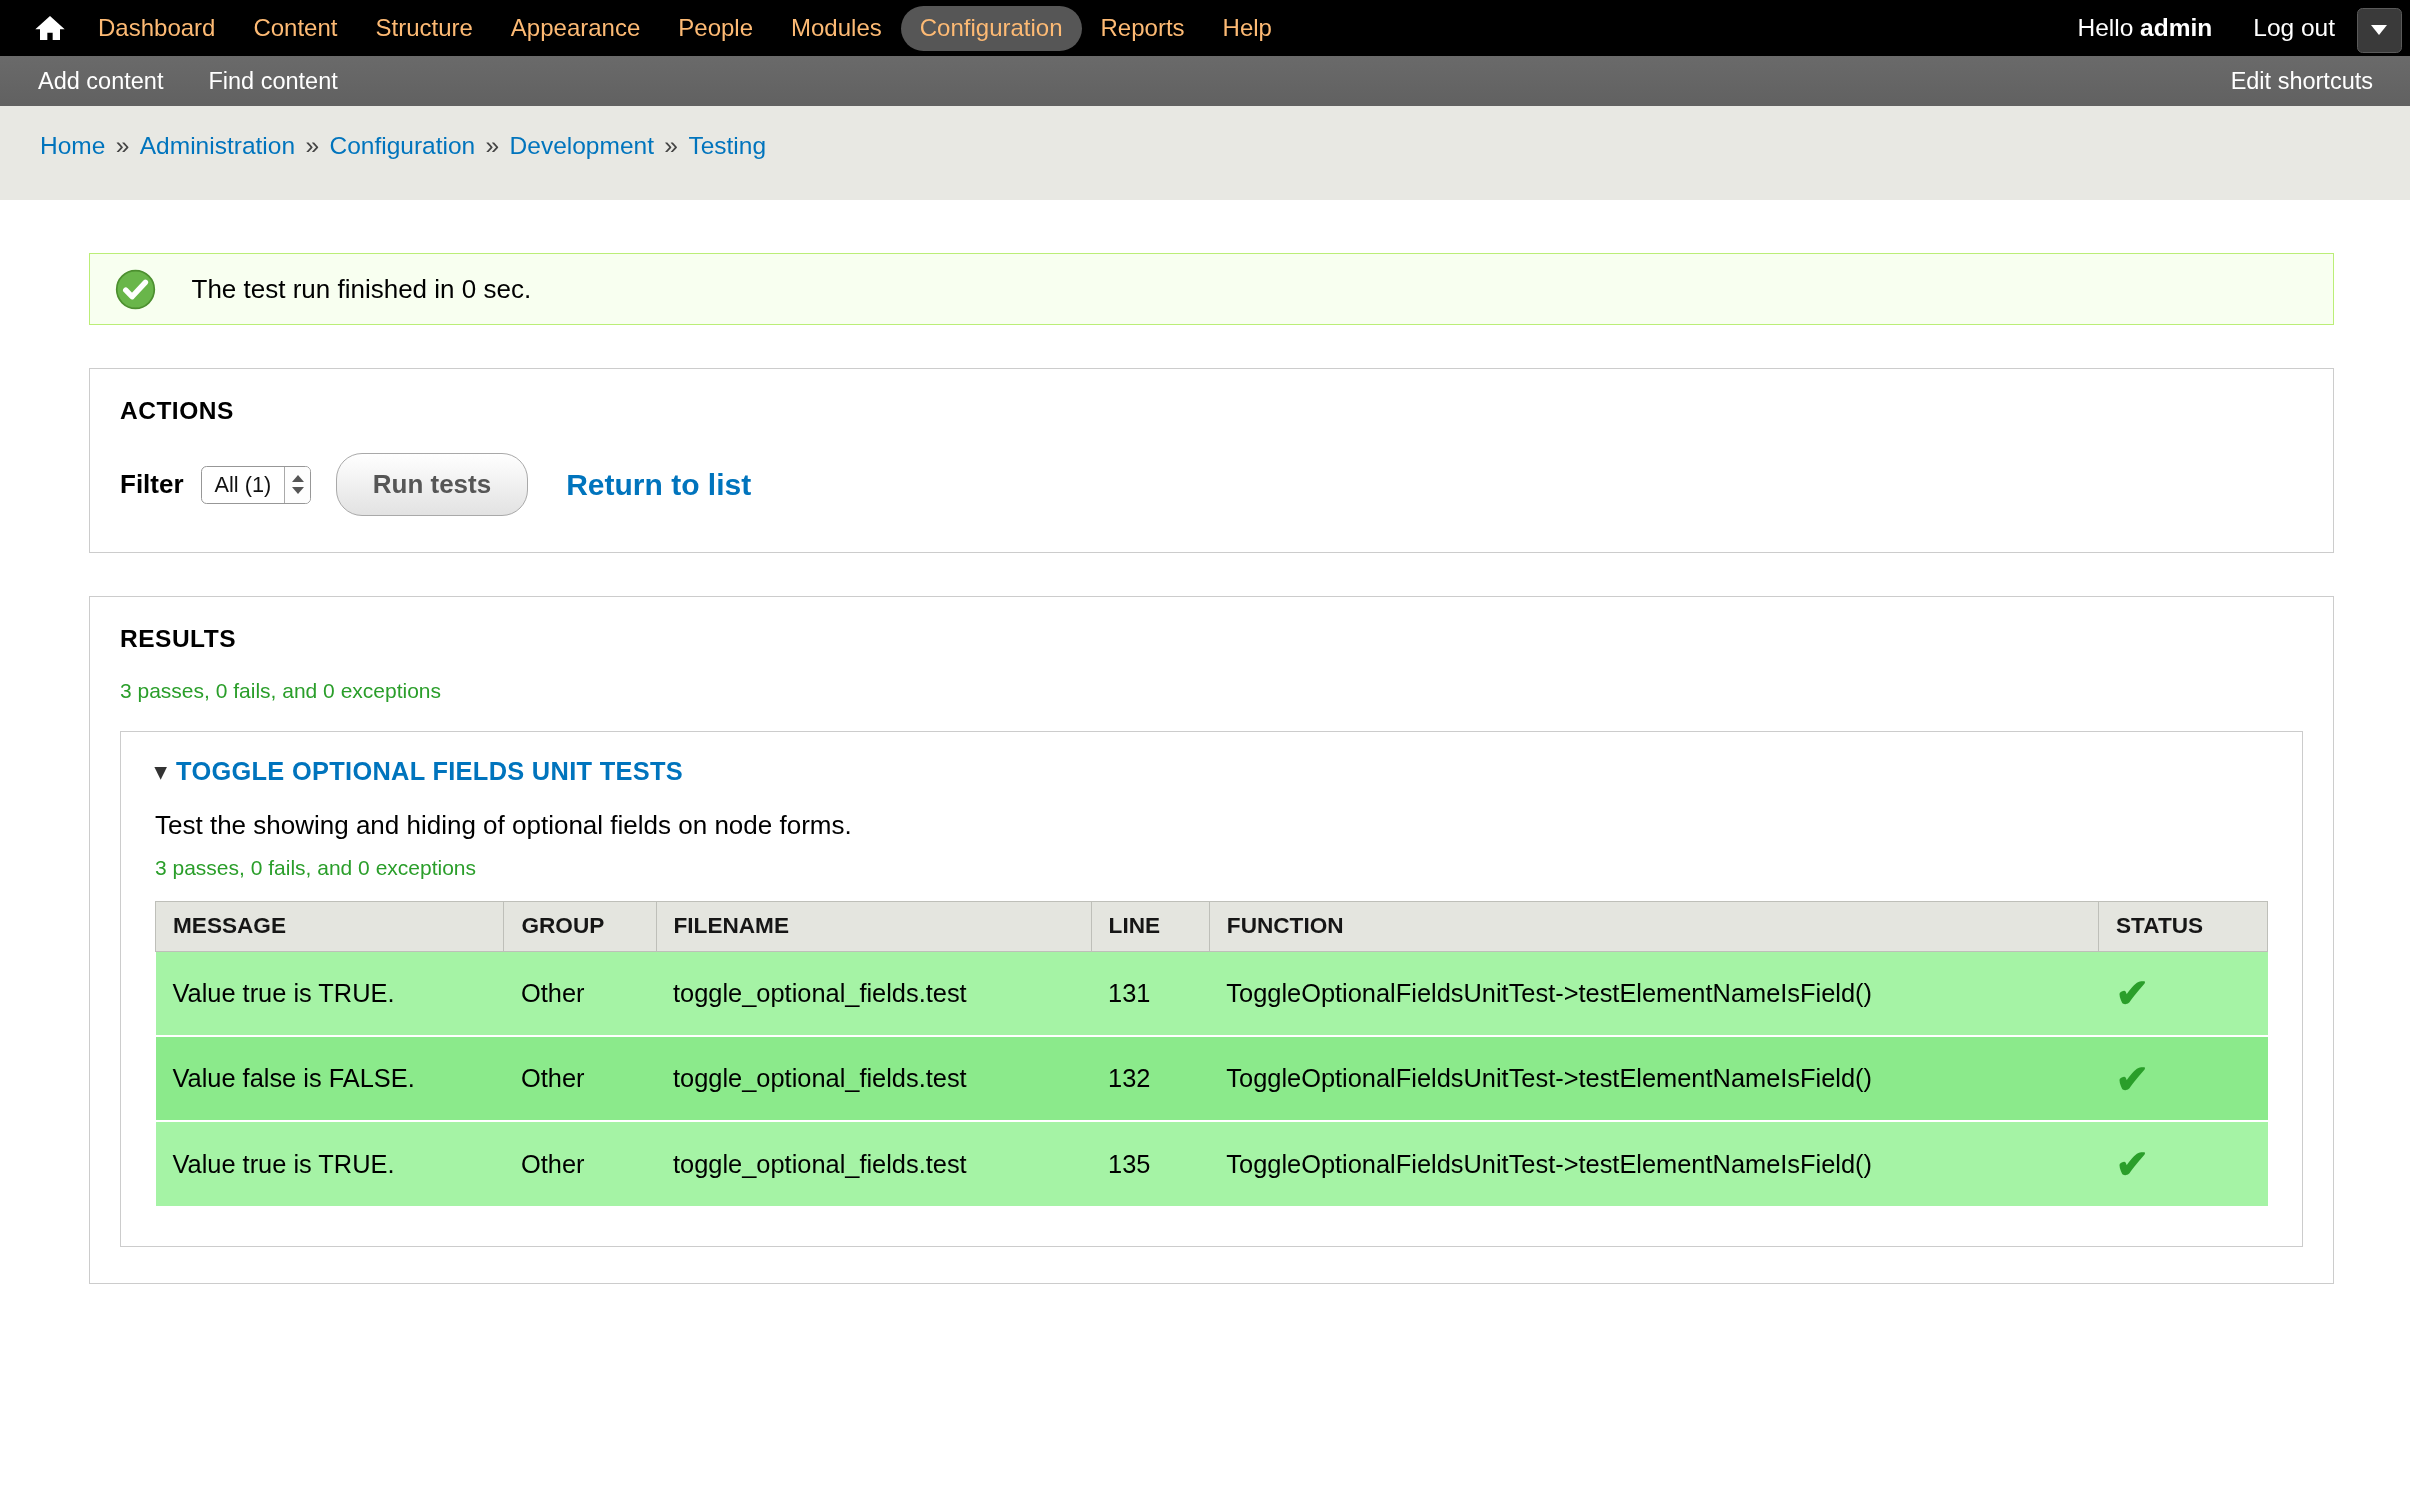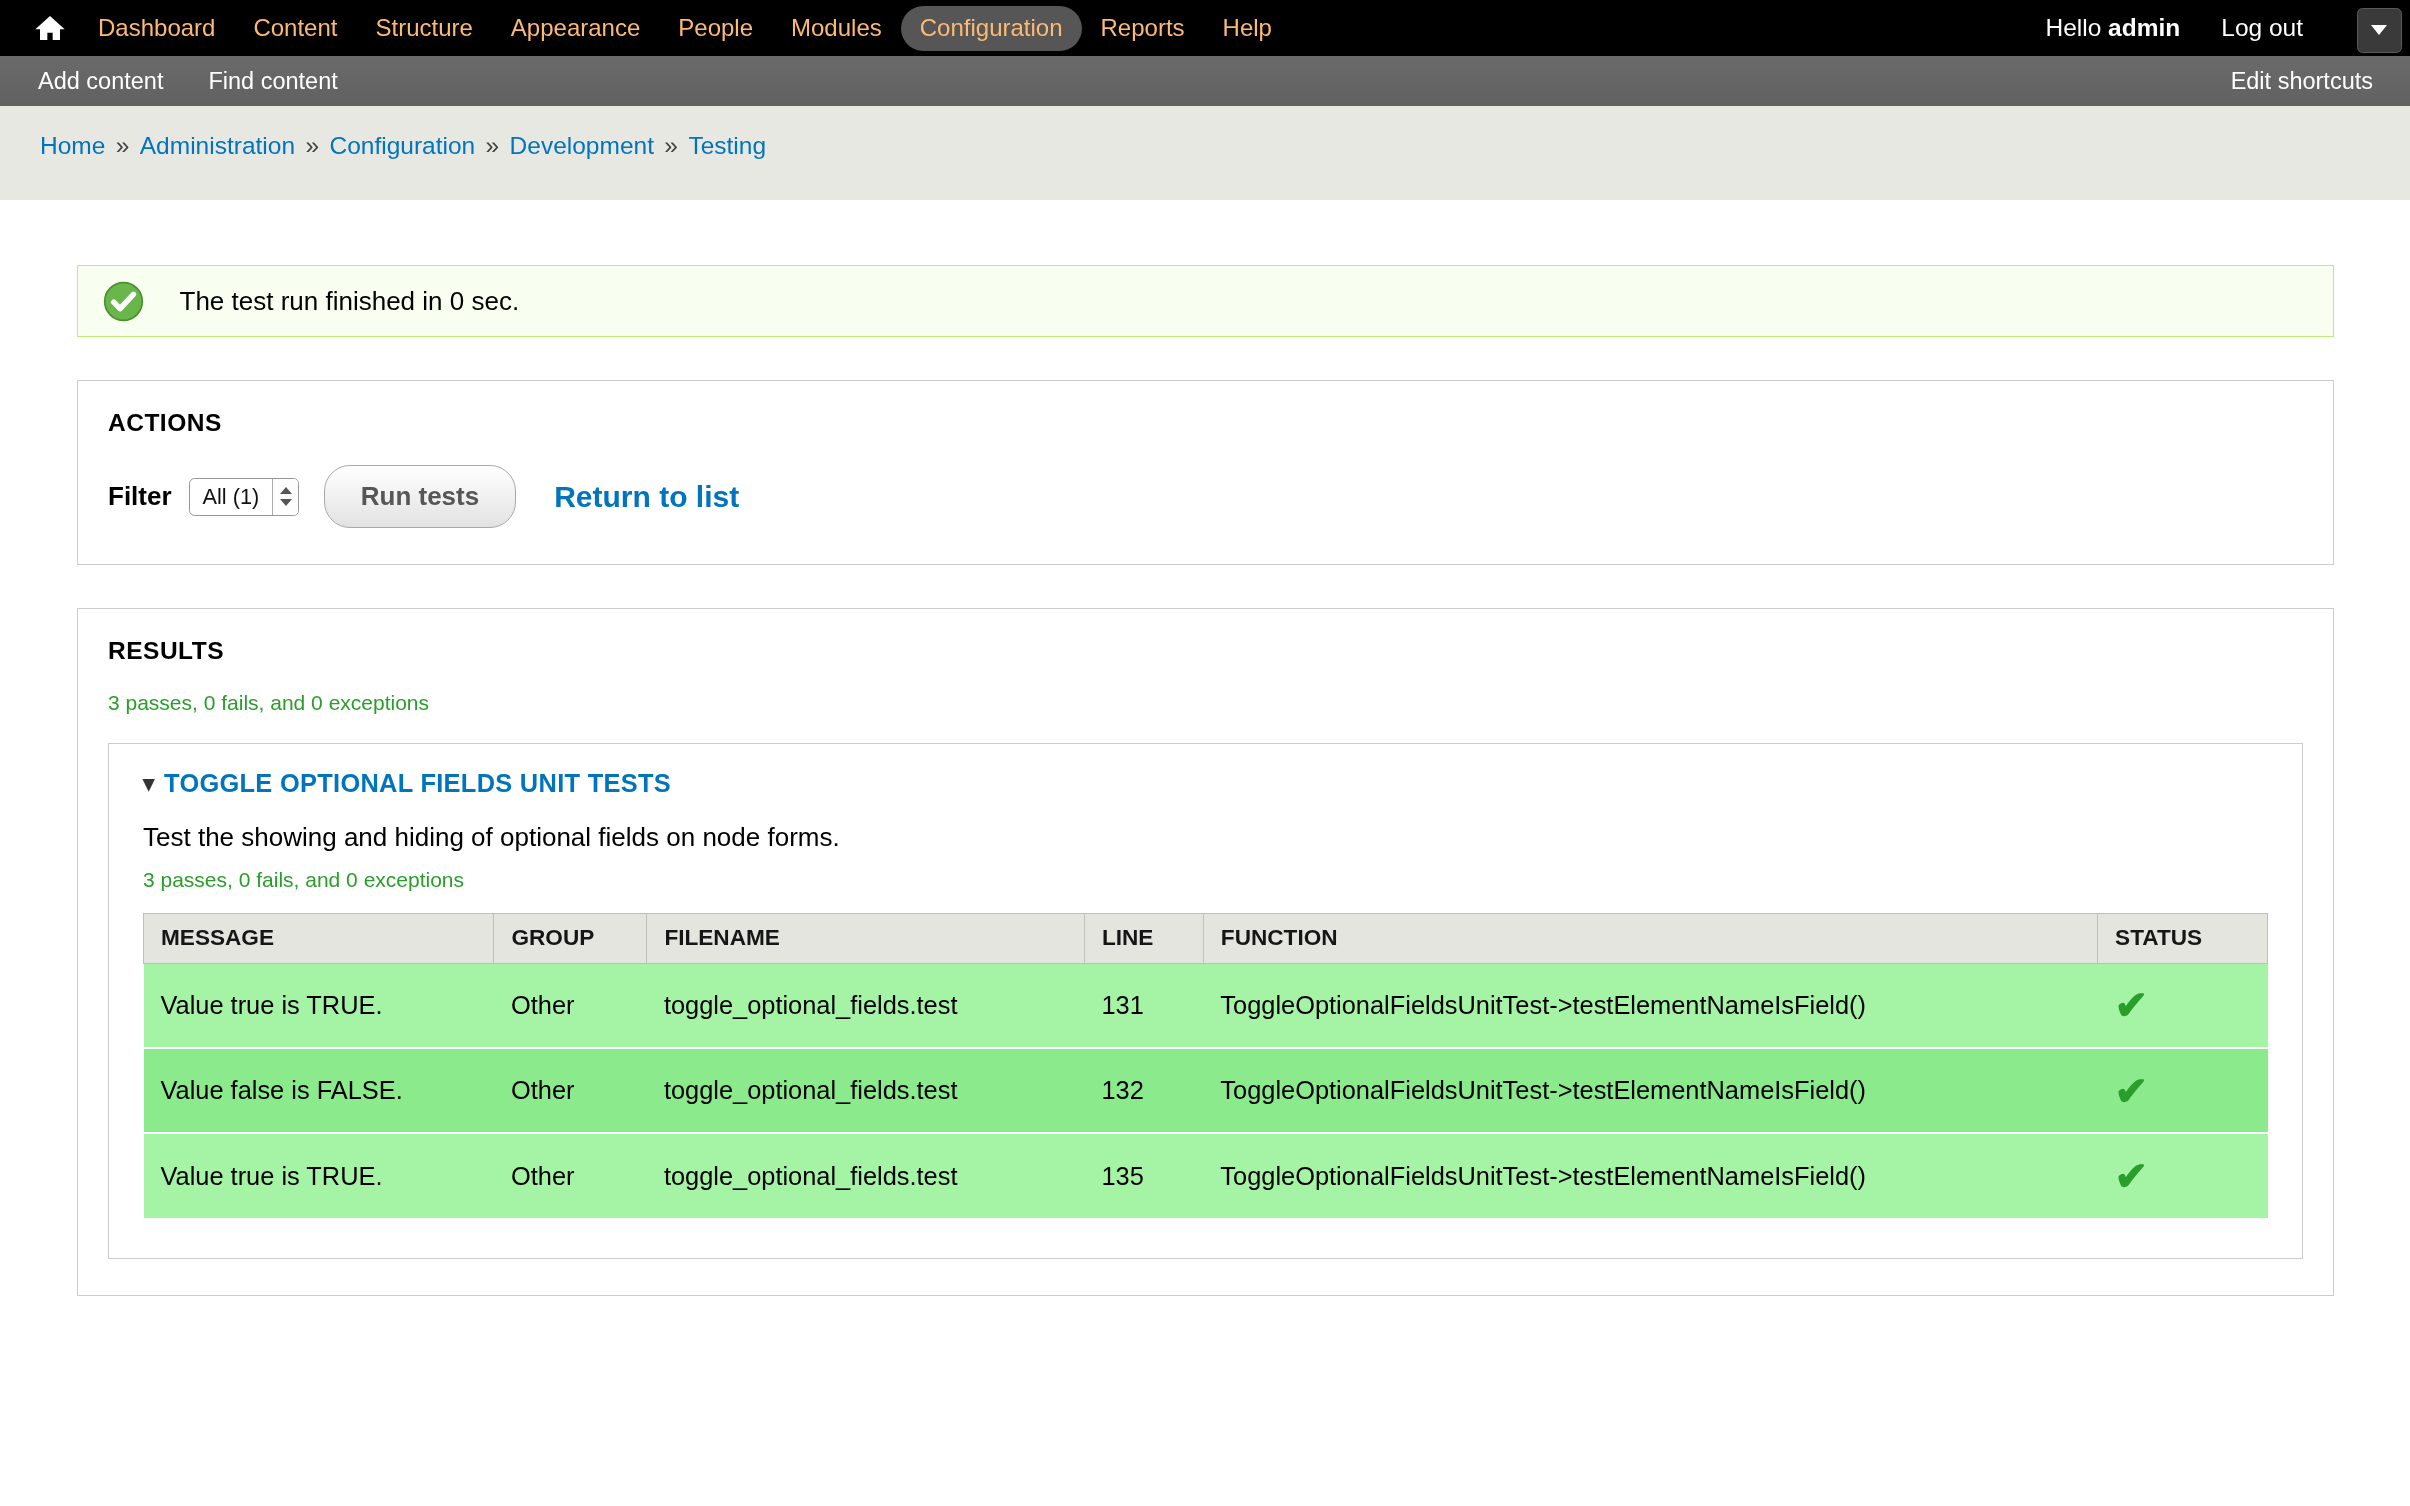--- a/index.html
+++ b/index.html
@@ -28,21 +28,21 @@
     color: #fdba74;
     font-size: 24px;
     padding: 8.5px 19px;
     border-radius: 26px;
     cursor: pointer;
     white-space: nowrap;
   }
   .tb-item.active { background: #565656; }
   .tb-right {
     margin-left: auto;
-    margin-right: 74px;
+    margin-right: 42px;
     display: flex;
     align-items: center;
     gap: 41px;
     font-size: 24.5px;
   }
   .tb-right a { color: #fff; cursor: pointer; }
   .tb-toggle {
     position: absolute;
     right: 9.4px;
     top: 7.5px;
@@ -81,21 +81,21 @@
     padding: 26px 16px 40px 40px;
   }
   .breadcrumb { font-size: 24.5px; }
   .breadcrumb a { color: var(--link, #0074bd); cursor: pointer; }
   .breadcrumb .sep { color: #444; margin: 0 10.4px; }
   .title-row { display: flex; align-items: center; gap: 21px; margin-top: 17px; }
   .title-row h1 { font-size: 45px; font-weight: bold; color: #111; letter-spacing: 0.2px; }
   .addshort { display: flex; align-items: center; cursor: pointer; }
 
   
-  .content { padding: 16px 77px; }
+  .content { padding: 4px 77px; margin-left: 12px; }
 
   .status {
     margin-top: 49px;
     min-height: 72px;
     border: 0.9px solid var(--status-border, #bbee77);
     background: var(--status-bg, #f8fff0);
     display: flex;
     align-items: center;
     gap: 36px;
     padding: 13px 24.5px;

